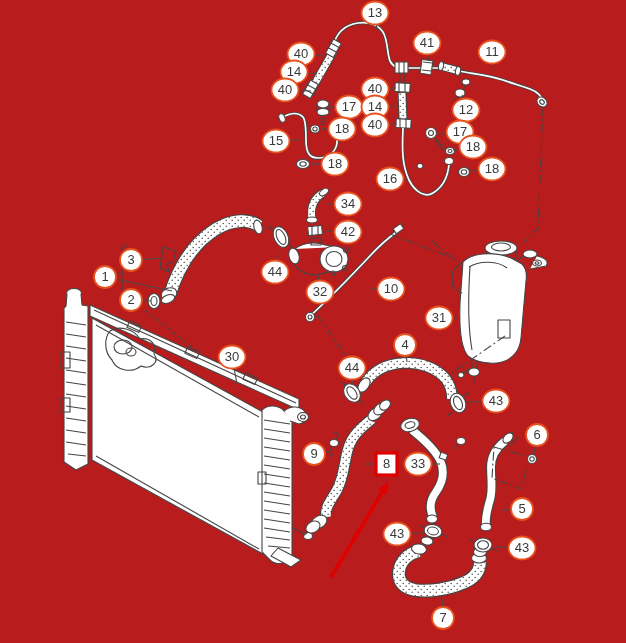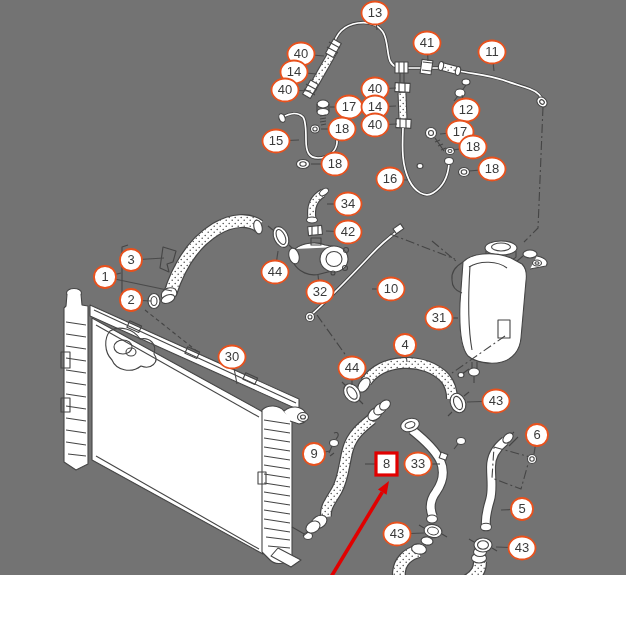--- a/index.html
+++ b/index.html
@@ -2,21 +2,21 @@
 <html style="--line: #454545; --callout: #e8511d; --callout-text: #3a3a3a; --highlight: #e10000;"><head>
 <meta charset="utf-8">
 <style>
   :root{
     --line:#454545;
     --callout:#e8511d;
     --callout-text:#3a3a3a;
     --highlight:#e10000;
   }
   html,body{margin:0;padding:0;background:#fff;}
-  #stage{position:relative;width:626px;height:575px;background:#737373;overflow:hidden;
+  #stage{position:relative;width:626px;height:643px;background:#b91c1c;overflow:hidden;
          font-family:"Liberation Sans",sans-serif;}
   svg{display:block;}
   
   .art{stroke:var(--line);fill:none;stroke-width:1.1;stroke-linejoin:round;}
   .fillw{fill:#fff;}
   .dash{stroke-dasharray:4 3;}
   .dashdot{stroke-dasharray:9 3 2 3;}
   
   .t-o{stroke:var(--line);stroke-width:3.4;fill:none;}
   .t-i{stroke:#fff;stroke-width:1.7;fill:none;}

